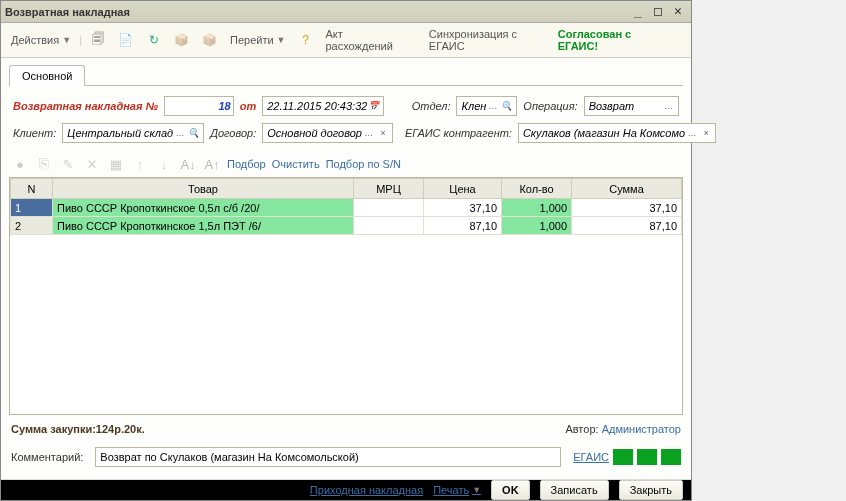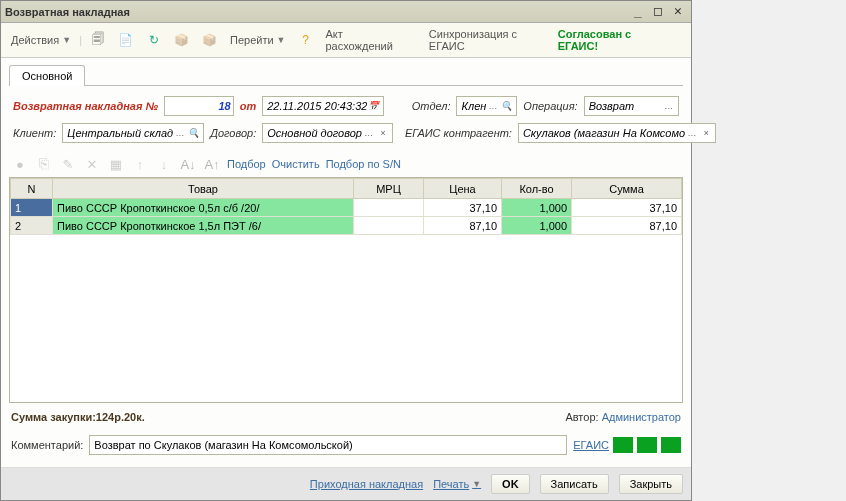--- a/index.html
+++ b/index.html
@@ -190,42 +190,42 @@
   }
   .summary-row .author {
     margin-left: auto;
     font-weight: normal;
     color: #333;
   }
   .summary-row .author .v { color: #3a6ea5; }
   .comment-row {
     display: flex;
     align-items: center;
-    gap: 6px;
+    gap: 12px;
     padding: 4px 2px;
   }
   .egais-block {
     display: flex;
     align-items: center;
     gap: 4px;
   }
   .egais-label { color: #3a6ea5; text-decoration: underline; }
   .egais-box {
     width: 20px;
     height: 16px;
     background: #0aa020;
     display: inline-block;
   }
   .footer-bar {
     display: flex;
     align-items: center;
     justify-content: flex-end;
     gap: 10px;
-    padding: 6px 8px;
-    background: #e5e5e5;
+    padding: 0 8px;
+    background: #000000;
     border-top: 1px solid #ddd;
   }
   .footer-bar .flink {
     color: #3a6ea5;
     text-decoration: underline;
     cursor: pointer;
     display: flex;
     align-items: center;
     gap: 3px;
   }

